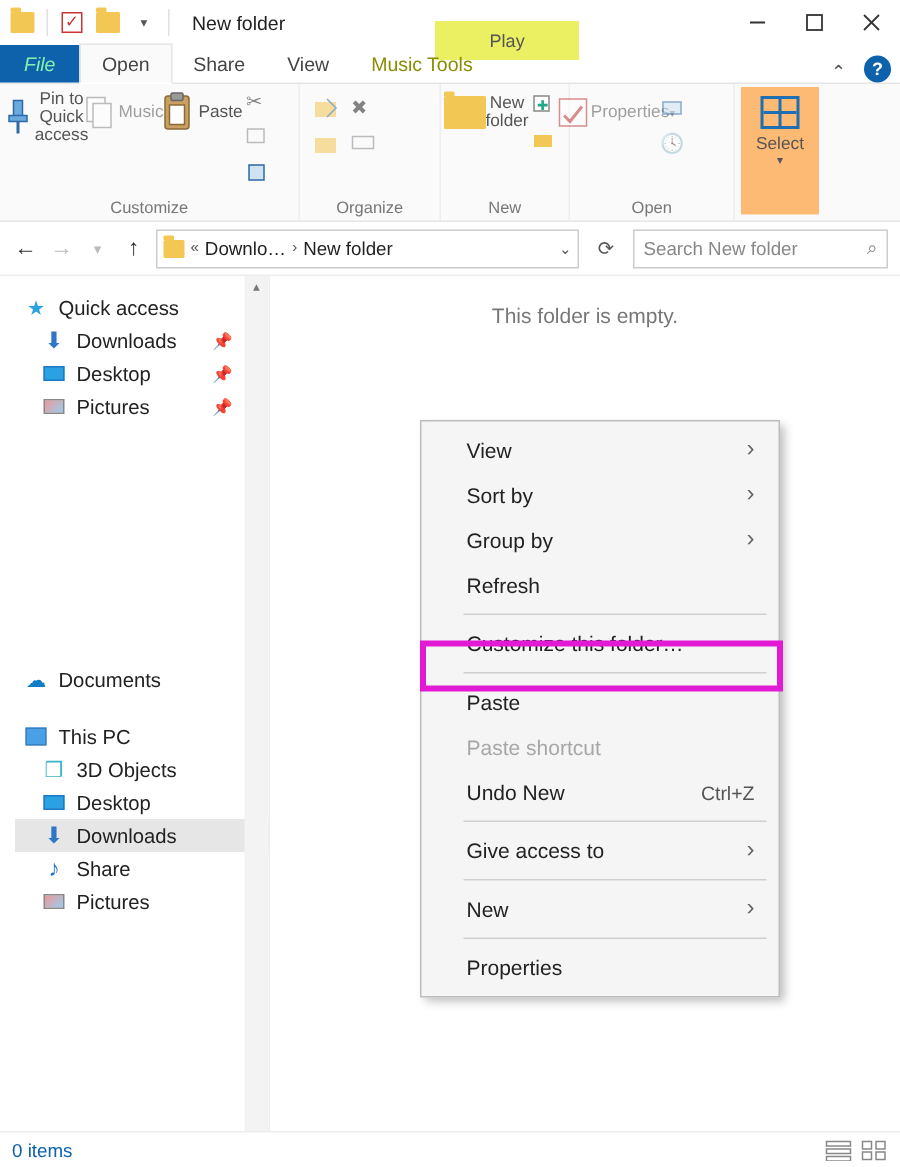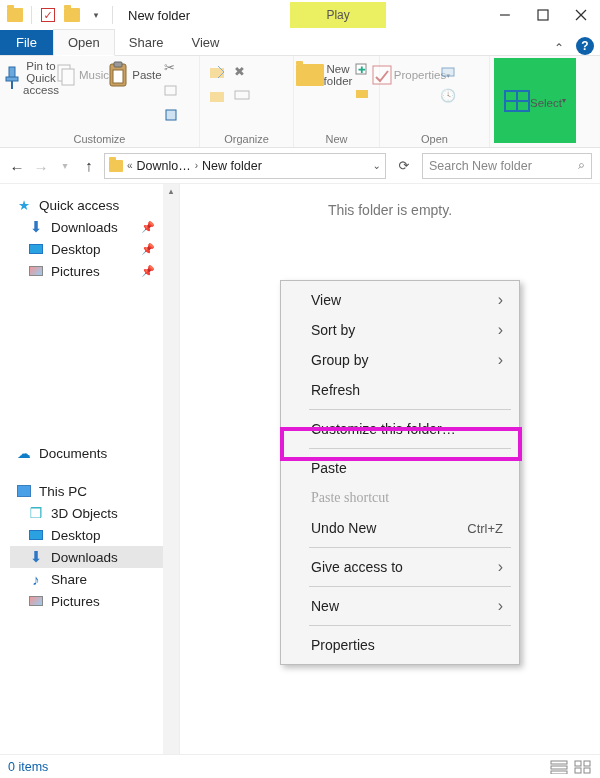--- a/index.html
+++ b/index.html
@@ -32,29 +32,29 @@
   .check-ico {
     width:14px;height:14px;border:1px solid #c33; display:flex;align-items:center;justify-content:center;
     color:#c33; font-size:11px; line-height:1;
   }
   .qat-sep { width:1px; height:18px; background:#e0e0e0; margin:0 3px;}
   .title-text { padding-left:8px; font-size:13px;}
   .title-flex { flex:1;}
   .contextual-tab {
     background:#ebef62; padding:4px 36px; font-size:12px; color:#555;
     align-self:flex-start; height:26px; display:flex; align-items:center;
-    margin-top:2px;
+    margin-top:14px;
   }
   .win-controls { display:flex; }
   .win-btn { width:38px; height:28px; display:flex;align-items:center;justify-content:center; }
   .win-btn svg { stroke:#333; }
   
   .rtabs { display:flex; align-items:flex-end; height:26px; border-bottom:1px solid #e5e5e5; }
   .rtab { padding:5px 14px; font-size:13px; color:#444; }
-  .rtab.file { background:#0d62ab; color:#ffffff; padding:5px 16px;}
+  .rtab.file { background:#0d62ab; color:#86efac; padding:5px 16px;font-style:italic;}
   .rtab.active { background:#fafafa; border:1px solid #e5e5e5; border-bottom:1px solid #fff; margin-bottom:-1px;}
   .rtab.music { color:#8a8d00; }
   .rtabs .spacer{flex:1;}
   .rtab-chevup{ font-size:12px;color:#555; padding:0 6px;}
   .help-circ{ width:18px;height:18px;border-radius:50%;background:#0d62ab;color:#fff;display:flex;align-items:center;justify-content:center;font-size:12px;font-weight:bold;margin:0 6px;}
   
   .ribbon {
     display:flex; height:92px; background:#fafafa; border-bottom:1px solid #e5e5e5;
   }
   .rgroup {
@@ -70,21 +70,21 @@
   .bigbtn .ico { width:30px; height:30px; display:flex;align-items:center;justify-content:center;}
   .dimmed { opacity:0.55; }
   .smallcol { display:flex; flex-direction:column; gap:6px; padding:2px 4px;}
   .smallcol .sm { width:18px;height:18px; }
   .select-grid{
     width:26px;height:22px;border:2px solid #1f6fb4; position:relative;
   }
   .select-grid::before,.select-grid::after{content:"";position:absolute;background:#1f6fb4;}
   .select-grid::before{left:50%;top:0;bottom:0;width:2px;margin-left:-1px;}
   .select-grid::after{top:50%;left:0;right:0;height:2px;margin-top:-1px;}
-  .select-wrap { background:#22c55e; padding:6px 10px; display:flex;flex-direction:row;align-items:center; height:100%;}
+  .select-wrap { background:#fdba74; padding:6px 10px; display:flex;flex-direction:column;align-items:center; height:100%;}
   
   .navrow {
     display:flex; align-items:center; height:36px; padding:4px 8px; gap:6px;
     border-bottom:1px solid #eee;
   }
   .nav-arrow { width:18px; text-align:center; color:#333; font-size:15px;}
   .nav-arrow.dim{color:#bbb;}
   .addr {
     flex:1; display:flex; align-items:center; border:1px solid #ccc; height:26px;
     padding:0 4px; gap:4px; font-size:12.5px;
@@ -122,21 +122,21 @@
   .ctxmenu{
     position:absolute; left:280px; top:280px; width:240px;
     background:#f5f5f5; border:1px solid #bdbdbd;
     box-shadow:3px 3px 6px rgba(0,0,0,0.25); padding:4px 2px;
     font-size:14px;
   }
   .ctx-item{
     display:flex; align-items:center; height:30px; padding:0 14px 0 28px;
     position:relative;
   }
-  .ctx-item.disabled{color:#a7a7a7;font-family:Liberation Serif, serif;}
+  .ctx-item.disabled{color:#a7a7a7;}
   .ctx-item .arrow{margin-left:auto; font-size:16px; color:#666;}
   .ctx-item .hotkey{margin-left:auto; font-size:13px;color:#555;}
   .ctx-sep{height:1px;background:#cfcfcf;margin:4px 6px 4px 26px;}
   .ctx-highlight{
     position:absolute; left:280px; width:242px; height:34px;
     border:4px solid #e21ad6; pointer-events:none;
     top:427px;
   }
   
   .status{
@@ -187,20 +187,21 @@
         </svg>
       </div>
   </div>
 </div>
 
 <div class="rtabs">
   <div class="rtab file">File</div>
   <div class="rtab active">Open</div>
   <div class="rtab">Share</div>
   <div class="rtab">View</div>
+  <div class="rtab music">Music Tools</div>
   <div class="spacer"></div>
   <div class="rtab-chevup">⌃</div>
   <div class="help-circ">?</div>
 </div>
 
 <div class="ribbon">
   <div class="rgroup" style="width:200px">
     <div class="row">
       <div class="bigbtn">
         <div class="ico">

